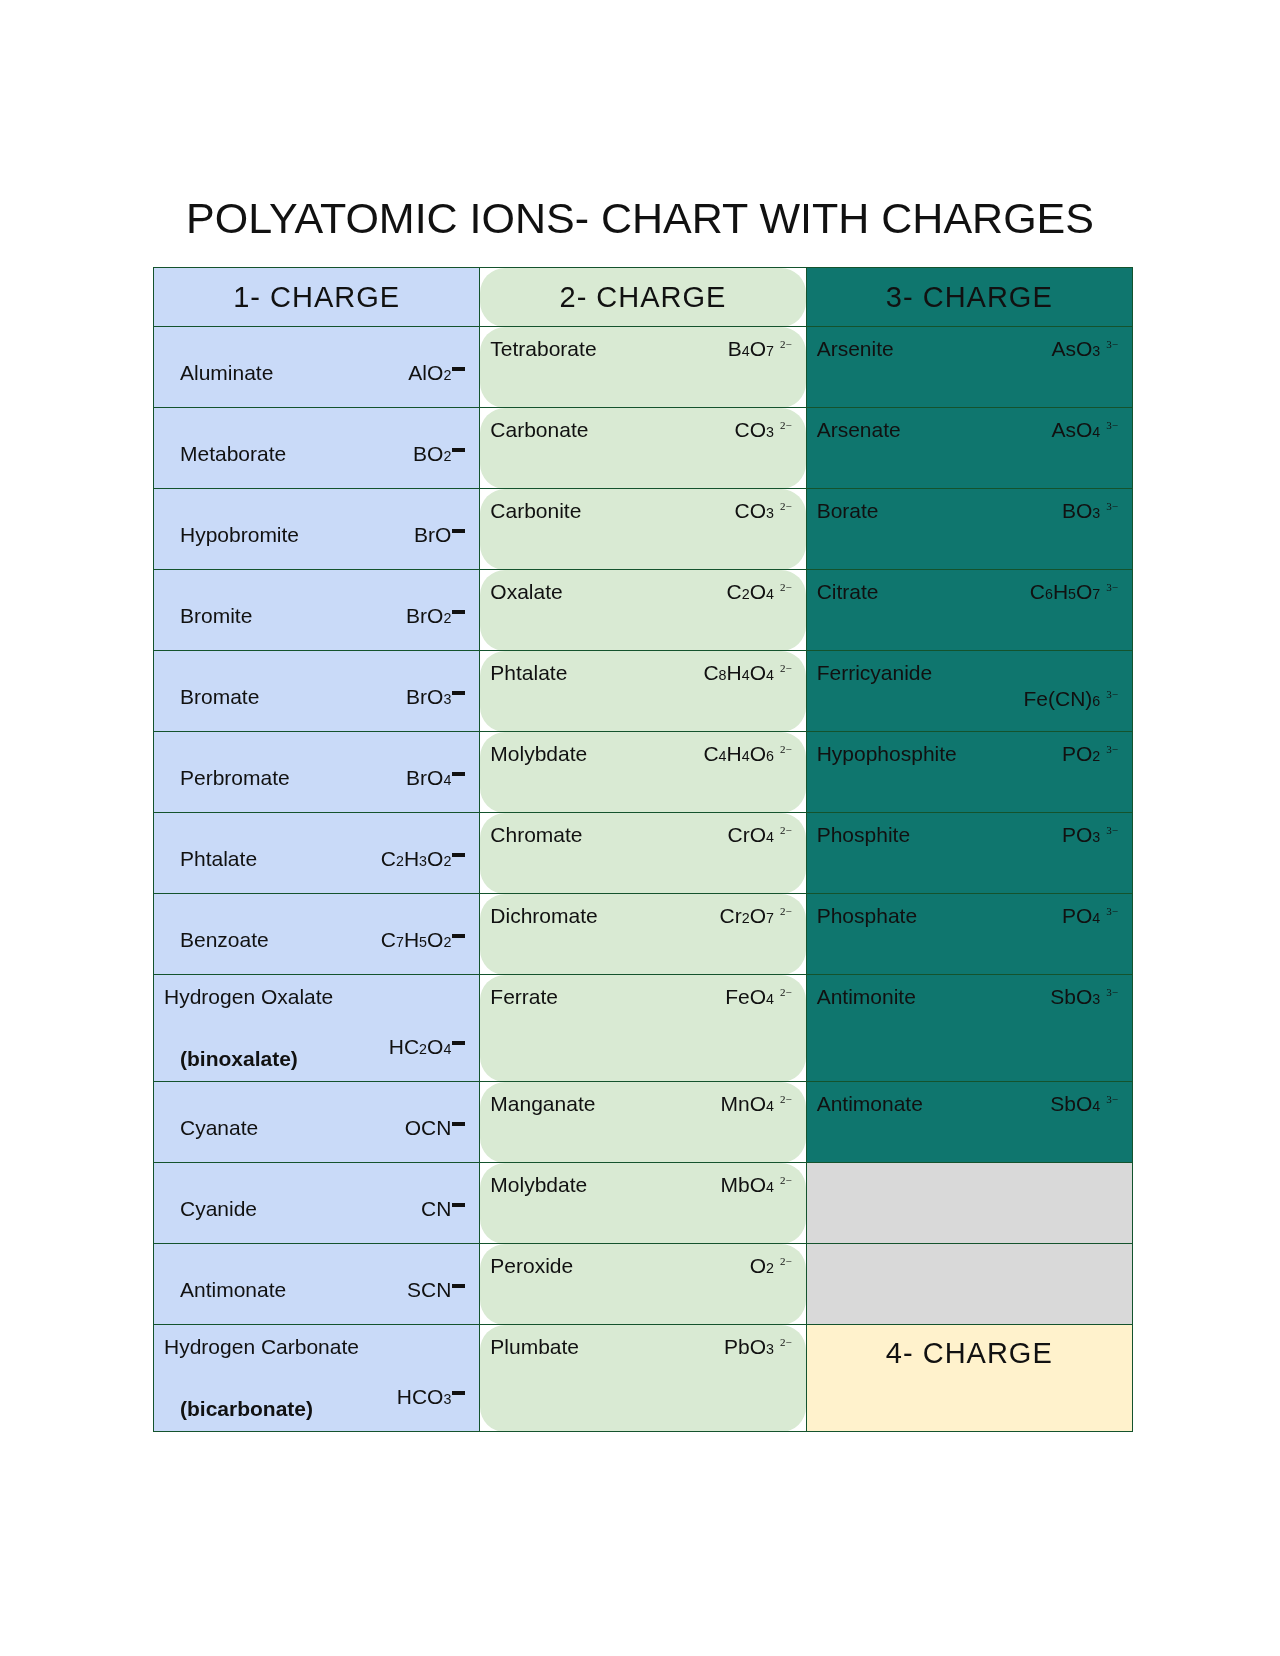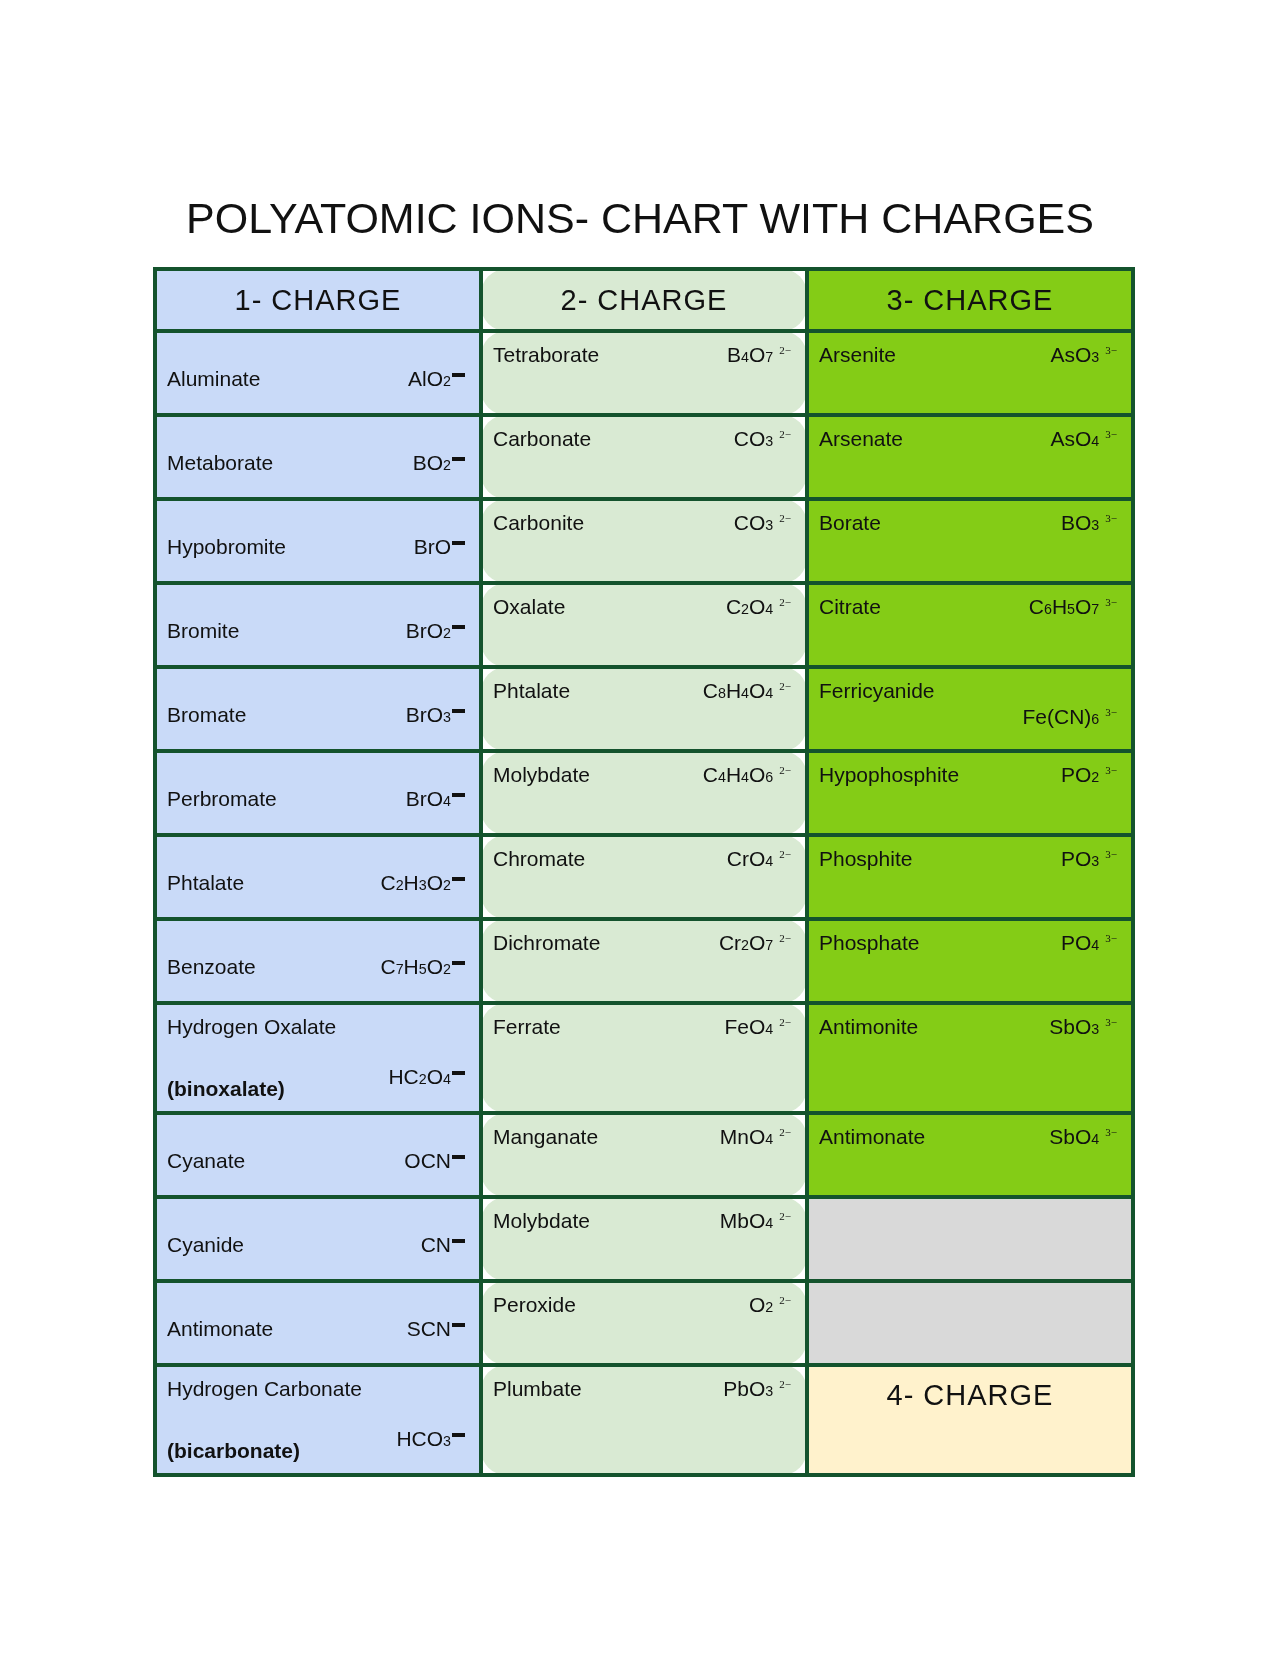--- a/index.html
+++ b/index.html
@@ -1,32 +1,32 @@
 <!DOCTYPE html>
 <html><head>
 <meta charset="utf-8">
 <style>
   html, body { margin: 0; padding: 0; background: #ffffff; }
   body { width: 1280px; height: 1656px; position: relative; font-family: "Liberation Sans", sans-serif; color: #111; }
   .title { position: absolute; left: 0; width: 1280px; top: 146px; text-align: center; font-size: 43px; letter-spacing: 0px; margin-top: 48px; }
   table.ions { position: absolute; left: 153px; top: 267px; width: 980px; border-collapse: collapse; table-layout: fixed; }
-  table.ions td, table.ions th { border: 4px solid #14532d; padding: 0; vertical-align: top; position: relative; }
+  table.ions td, table.ions th { border: 1px solid #14532d; padding: 0; vertical-align: top; position: relative; }
   col.c1, col.c2, col.c3 { width: 326px; }
   th { font-weight: normal; font-size: 29px; height: 58px; vertical-align: middle !important; text-align: center; letter-spacing: 1px; }
   .blue { background: #c9daf8; }
   .green { background: #d9ead3; border-radius: 25px; }
-  .red { background: #84cc16; }
+  .red { background: #0f766e; }
   .gray { background: #d9d9d9; }
   .yellow { background: #fff2cc; }
   td { height: 80px; font-size: 21px; }
   tr.tall td { height: 106px; }
   .cell { position: absolute; left: 10px; right: 14px; top: 0; bottom: 0; }
   .name { position: absolute; left: 0; }
   .formula { position: absolute; right: 0; white-space: nowrap; }
-  .blue .name, .blue .formula { top: 34px; }
+  .blue .name, .blue .formula { top: 34px; margin-left: 16px; }
   .blue.twoline .name1 { position: absolute; left: 0; top: 10px; }
   .blue.twoline .name { top: 72px; font-weight: bold; }
   .blue.twoline .formula { top: 60px; }
   .green .name, .green .formula, .red .name, .red .formula { top: 10px; text-align: right; }
   .red .formula.low { top: 36px; }
   sub { font-size: 0.68em; vertical-align: baseline; position: relative; top: 0; }
   .ch1 { display: inline-block; width: 13px; height: 4px; background: #111; vertical-align: top; margin-top: 6px; margin-left: 1px; }
   .ch2 { font-family: "Liberation Serif", serif; font-size: 11px; vertical-align: top; position: relative; top: 1px; margin-left: 6px; }
   .four { font-size: 29px; letter-spacing: 1px; text-align: center; position: absolute; left: 0; right: 0; top: 12px; }
 </style>

